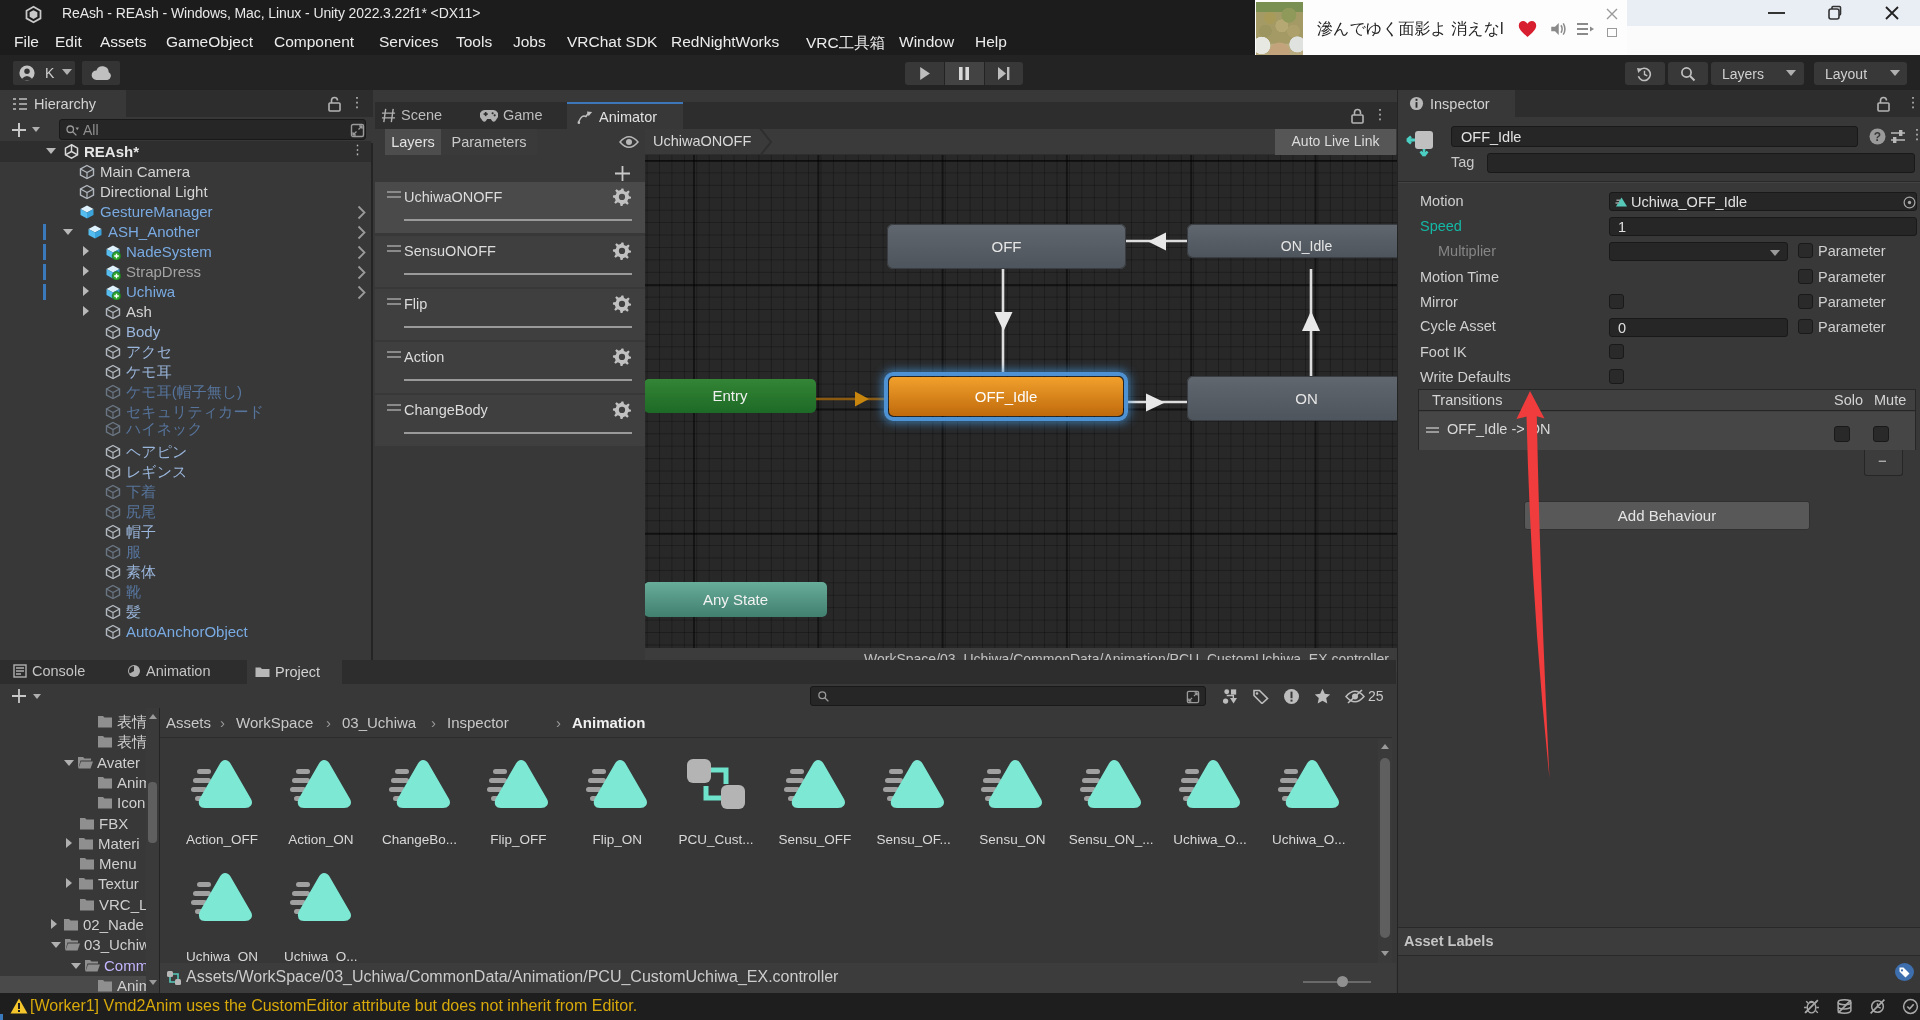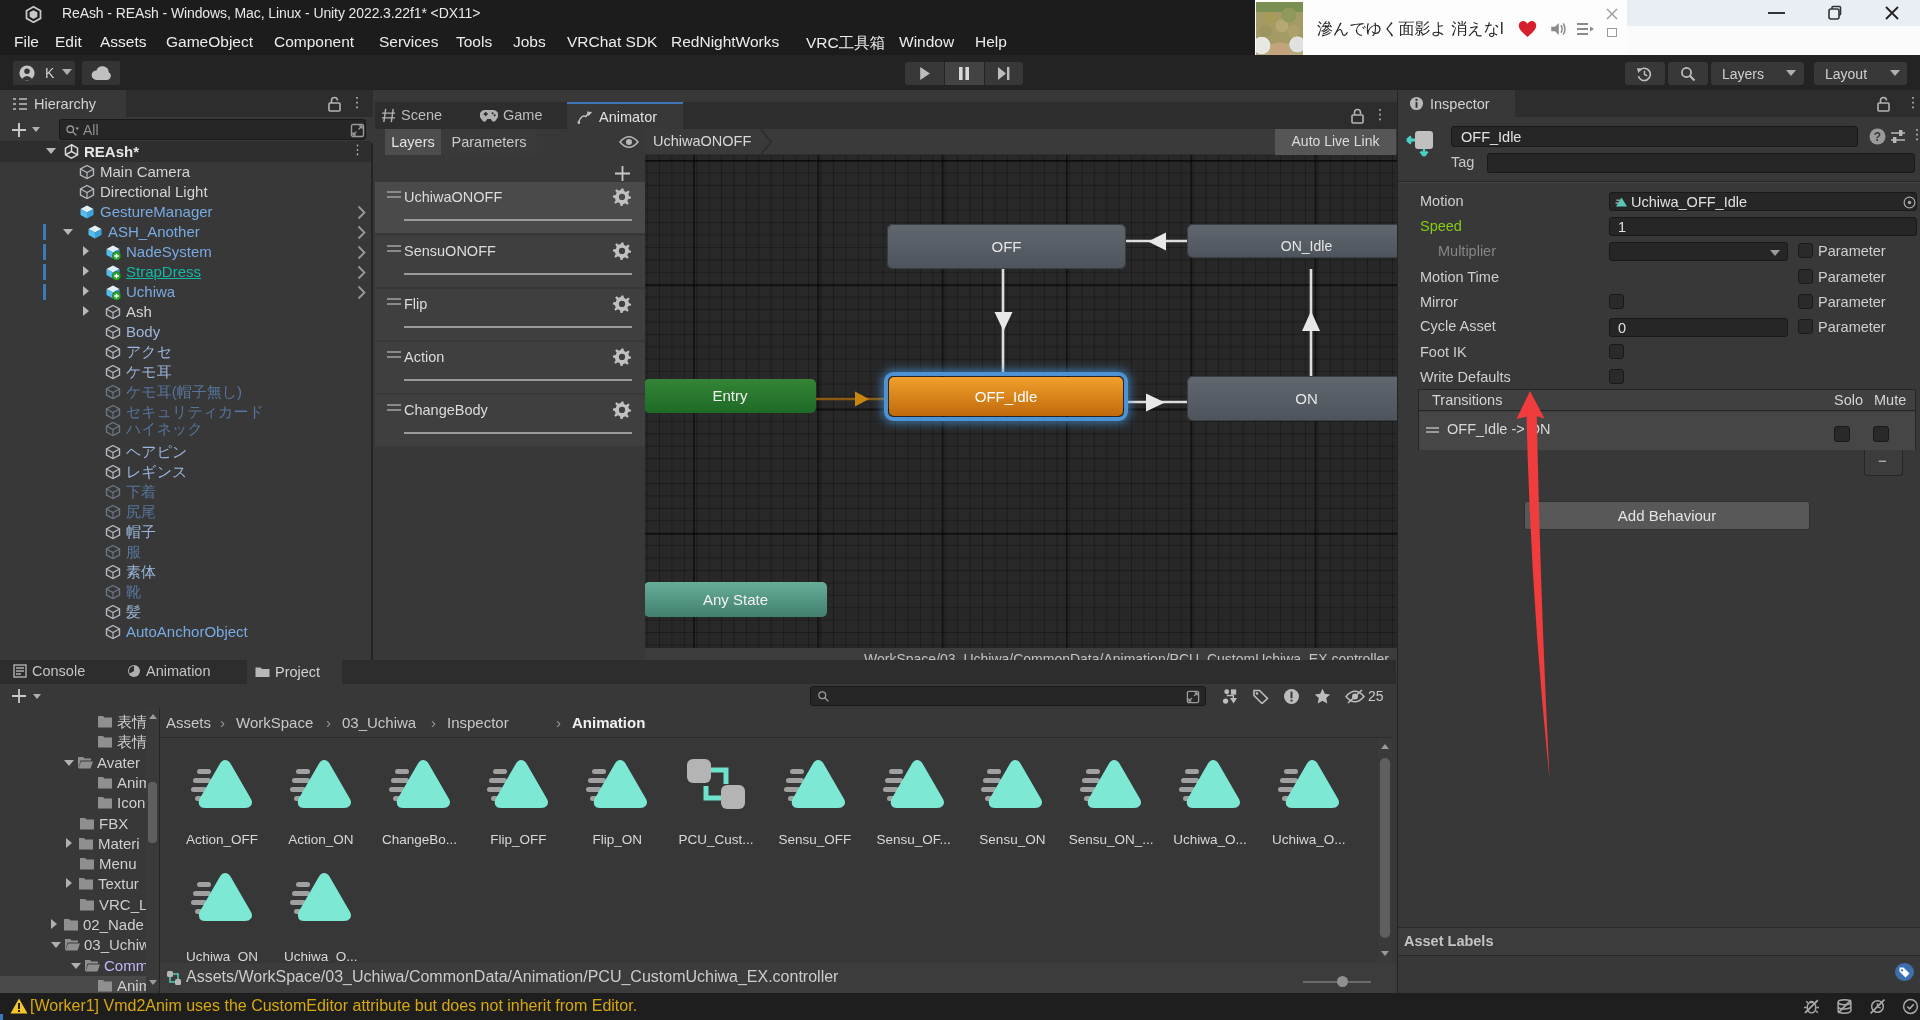--- a/index.html
+++ b/index.html
@@ -234,21 +234,21 @@
       <div class="abs" style="left:0;top:121px;width:371px;height:20px;">
         <div class="abs" style="left:43px;top:2px;width:2.5px;height:16px;background:#3a79bc;"></div>
         <div class="abs" style="left:83px;top:4px;width:0;height:0;border-top:5.5px solid transparent;border-bottom:5.5px solid transparent;border-left:6.5px solid #b8b8b8;"></div>
         <svg class="abs" style="left:105px;top:2px;" width="16" height="16" viewBox="0 0 16 16">
           <path d="M8 1.5 L14.5 5 L8 8.5 L1.5 5 Z" fill="#dff2fc"></path>
           <path d="M1.5 5 L8 8.5 L8 14.5 L1.5 11 Z" fill="#56bdf0"></path>
           <path d="M14.5 5 L8 8.5 L8 14.5 L14.5 11 Z" fill="#3ba4dc"></path>
           <circle cx="11.5" cy="12" r="4.3" fill="#2fa52f" stroke="#1c6e1c" stroke-width="0.8"></circle>
           <path d="M11.5 9.7 L11.5 14.3 M9.2 12 L13.8 12" stroke="#fff" stroke-width="1.4"></path>
         </svg>
-        <div class="abs" style="left:126px;top:1px;color:#14b8a6;text-decoration:underline;">StrapDress</div>
+        <div class="abs" style="left:126px;top:1px;color:#a3a3a3;">StrapDress</div>
         <svg class="abs" style="left:357px;top:3px;" width="9" height="15" viewBox="0 0 9 15">
           <path d="M1.5 1.5 L7.5 7.5 L1.5 13.5" fill="none" stroke="#9a9a9a" stroke-width="1.8"></path>
         </svg>
       </div>
       <div class="abs" style="left:0;top:141px;width:371px;height:20px;">
         <div class="abs" style="left:43px;top:2px;width:2.5px;height:16px;background:#3a79bc;"></div>
         <div class="abs" style="left:83px;top:4px;width:0;height:0;border-top:5.5px solid transparent;border-bottom:5.5px solid transparent;border-left:6.5px solid #b8b8b8;"></div>
         <svg class="abs" style="left:105px;top:2px;" width="16" height="16" viewBox="0 0 16 16">
           <path d="M8 1.5 L14.5 5 L8 8.5 L1.5 5 Z" fill="#dff2fc"></path>
           <path d="M1.5 5 L8 8.5 L8 14.5 L1.5 11 Z" fill="#56bdf0"></path>
@@ -567,21 +567,21 @@
         <svg class="abs" style="left:5px;top:3px;" width="13" height="12" viewBox="0 0 14 13">
           <path d="M7 1.5 L13 11.5 L1 11.5 Z" fill="#55c8b8"></path>
           <path d="M1.5 4.5 L5.5 4.5 M0.5 7.5 L4.5 7.5" stroke="#9a9a9a" stroke-width="1.6"></path>
         </svg>
         <div class="abs" style="left:21px;top:1px;font-size:14.5px;color:#e0e0e0;">Uchiwa_OFF_Idle</div>
         <svg class="abs" style="left:293px;top:3px;" width="13" height="13" viewBox="0 0 14 14">
           <circle cx="7" cy="7" r="5.8" fill="none" stroke="#a8a8a8" stroke-width="1.3"></circle>
           <circle cx="7" cy="7" r="1.8" fill="#a8a8a8"></circle>
         </svg>
       </div>
-      <div class="abs" style="left:22px;top:128px;font-size:14.5px;color:#84cc16;">Speed</div>
+      <div class="abs" style="left:22px;top:128px;font-size:14.5px;color:#14b8a6;">Speed</div>
       <div class="abs inp" style="left:211px;top:127px;width:308px;height:19px;">
         <div class="abs" style="left:8px;top:1px;font-size:14.5px;color:#e0e0e0;">1</div>
       </div>
       <div class="abs" style="left:40px;top:153px;font-size:14.5px;color:#868686;">Multiplier</div>
       <div class="abs inp" style="left:211px;top:152px;width:179px;height:19px;">
         <div class="abs" style="left:160px;top:7px;width:0;height:0;border-left:5px solid transparent;border-right:5px solid transparent;border-top:6px solid #9a9a9a;"></div>
       </div>
       <div class="cb" style="left:400px;top:153px;"></div>
       <div class="abs" style="left:420px;top:153px;font-size:14.5px;color:#cfcfcf;">Parameter</div>
       <div class="abs" style="left:22px;top:179px;font-size:14.5px;color:#cfcfcf;">Motion Time</div>

